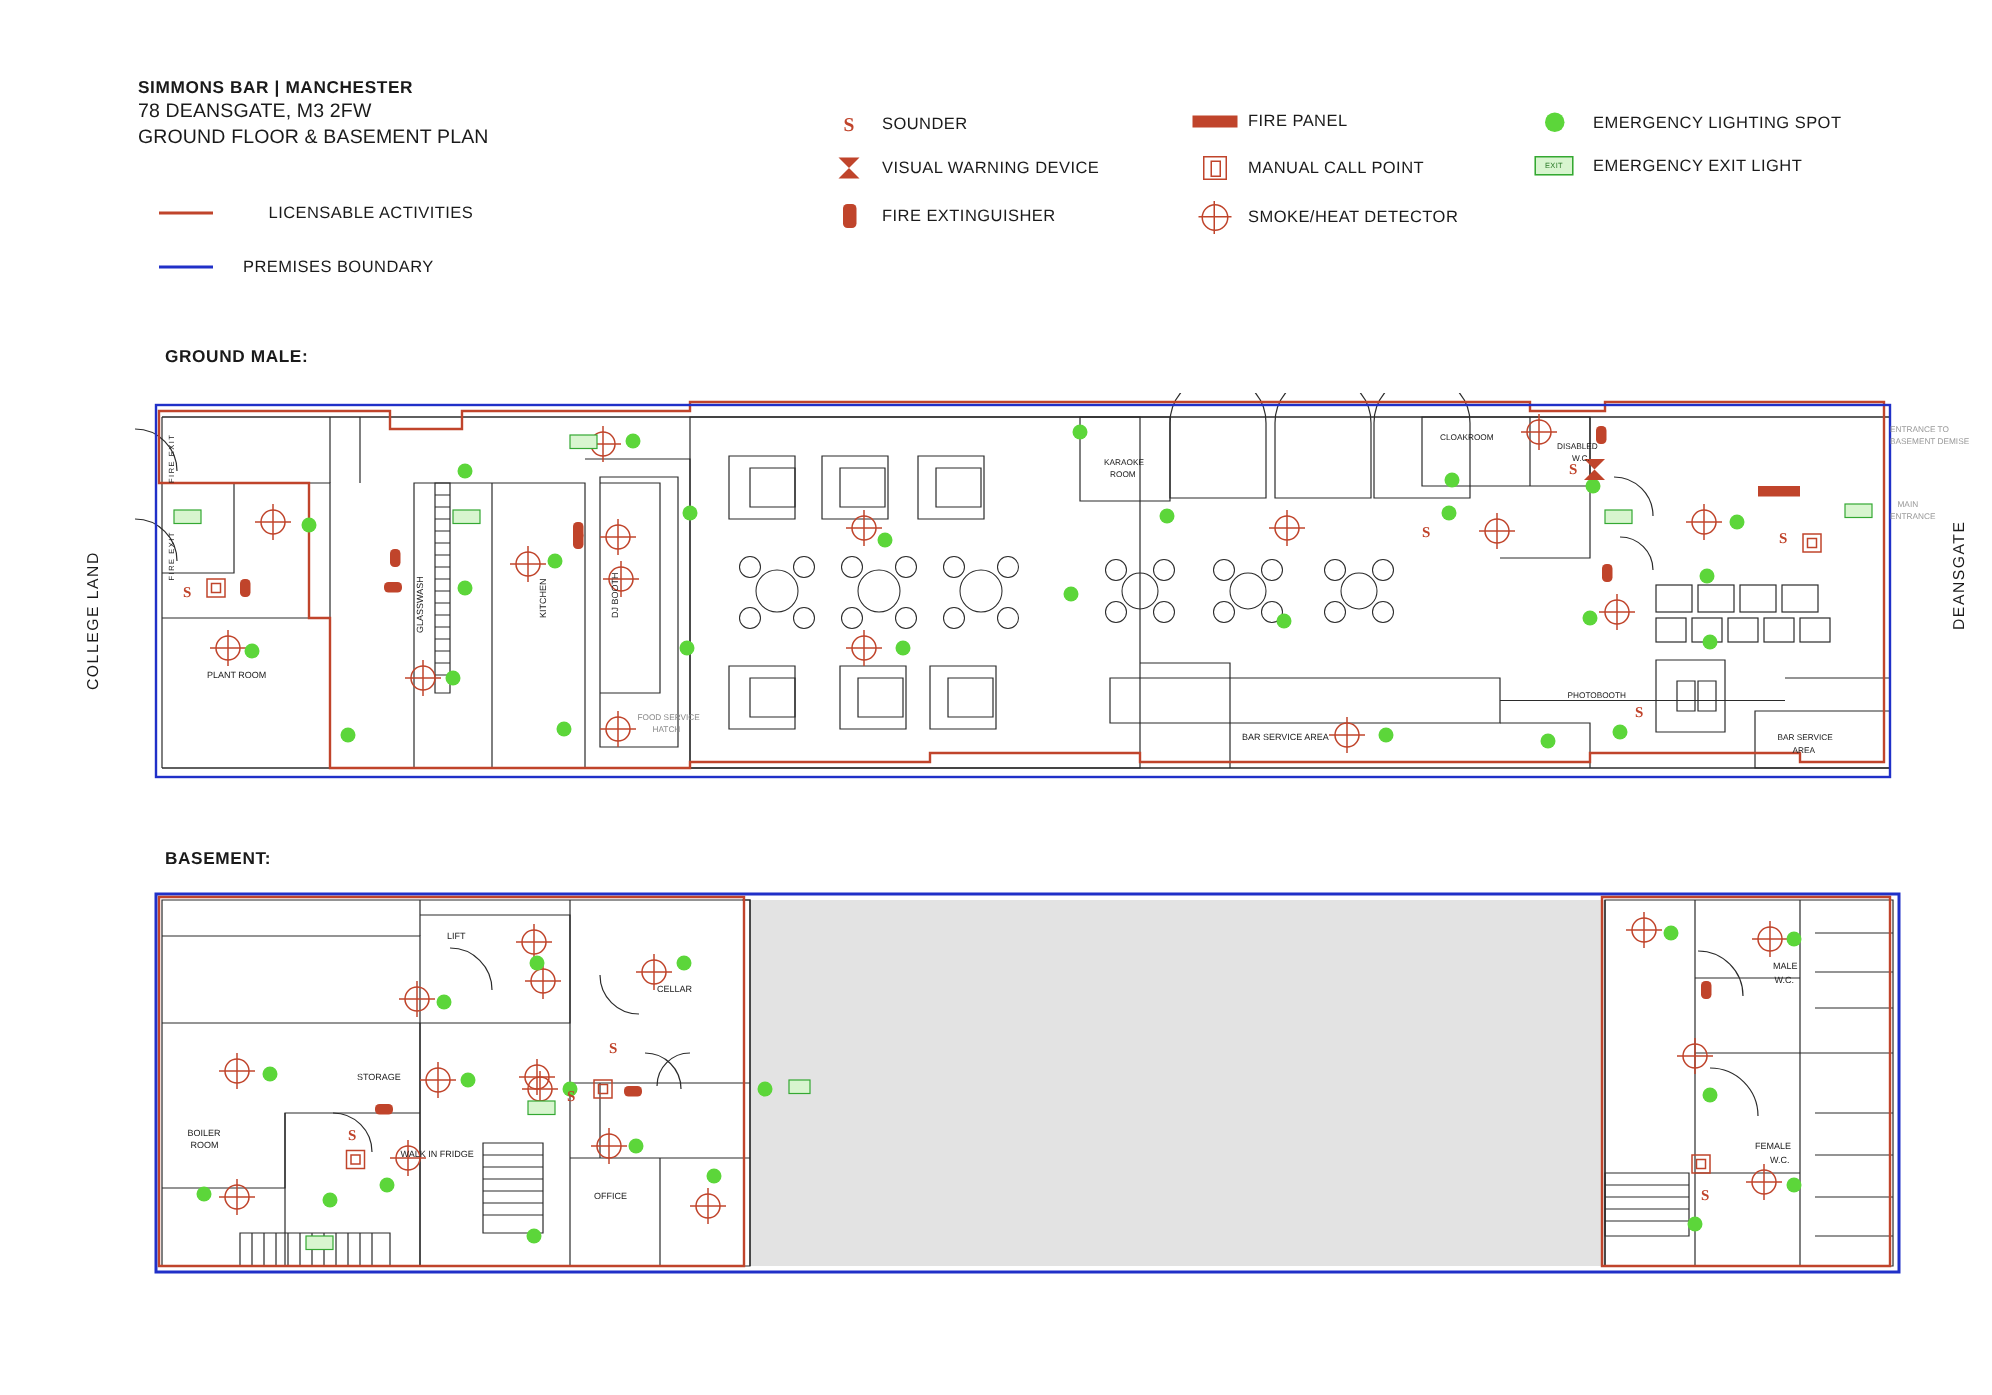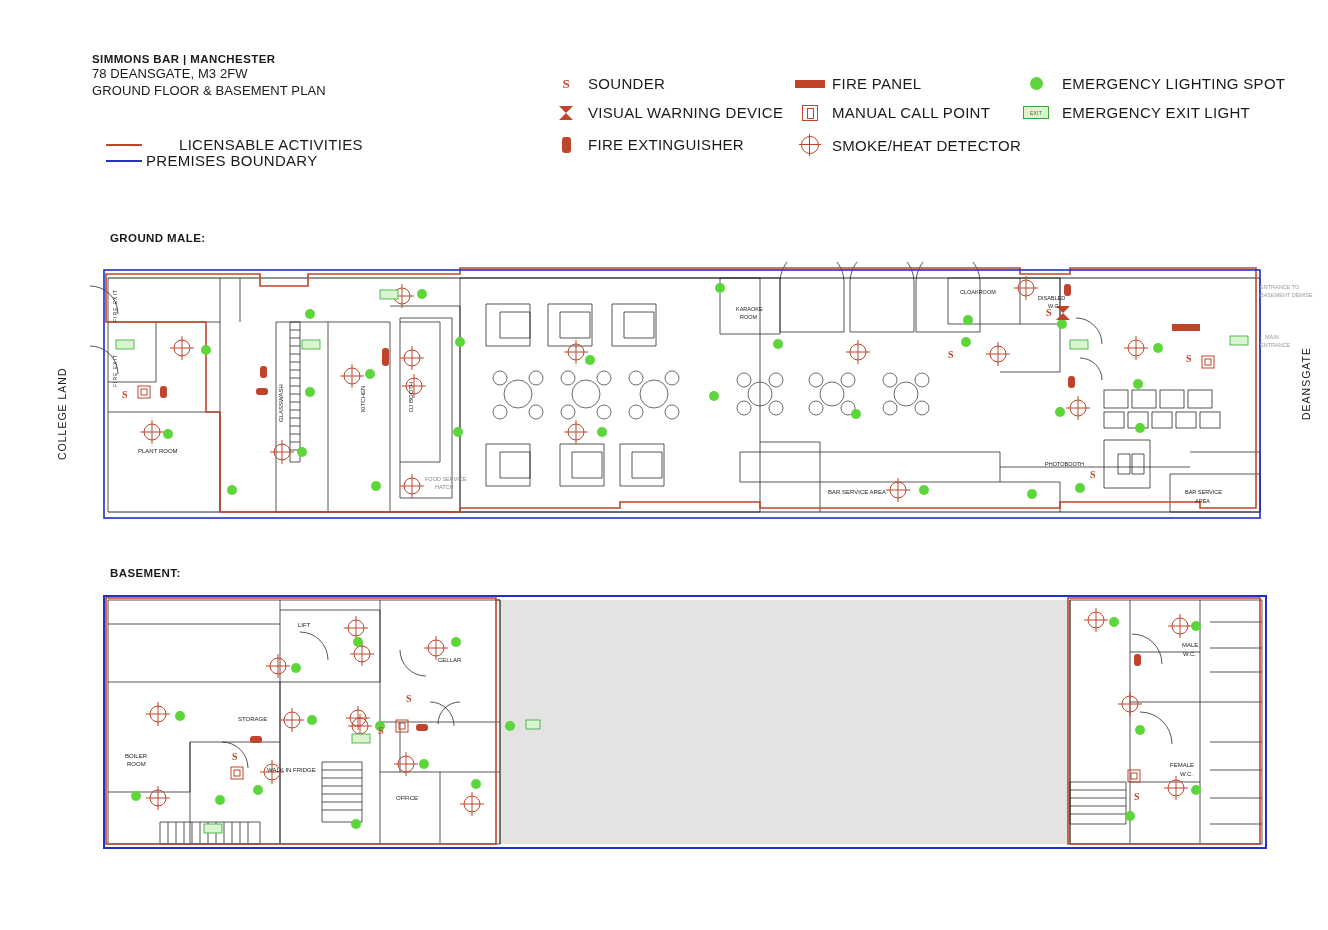--- a/index.html
+++ b/index.html
@@ -33,21 +33,21 @@
     letter-spacing: .1px;
   }
 
   
   .legend-row {
     position: absolute;
     display: flex;
     align-items: center;
   }
   .legend-label {
-    font-size: 15px;
+    font-size: 11px;
     letter-spacing: .3px;
     white-space: nowrap;
   }
   .legend-sym {
     width: 44px;
     display: flex;
     align-items: center;
     justify-content: center;
   }
 
@@ -159,21 +159,21 @@
   <div class="t2">78 DEANSGATE, M3 2FW</div>
   <div class="t3">GROUND FLOOR &amp; BASEMENT PLAN</div>
 </div>
 
 <div class="legend-row" style="left:104px; top:136px;gap:33px;">
   <div class="legend-sym" style="width:40px;">
       <div class="line-swatch-red"></div>
     </div>
   <div class="legend-label" style="margin-left:2px;">LICENSABLE ACTIVITIES</div>
 </div>
-<div class="legend-row" style="left:104px; top:152px;">
+<div class="legend-row" style="left:104px; top:172px;gap:16px;">
   <div class="legend-sym" style="width:40px;">
       <div class="line-swatch-blue"></div>
     </div>
   <div class="legend-label" style="margin-left:2px;">PREMISES BOUNDARY</div>
 </div>
 
 <div class="legend-row" style="left:544px; top:75px;">
   <div class="legend-sym">
       <span class="sym-sounder">S</span>
     </div>

